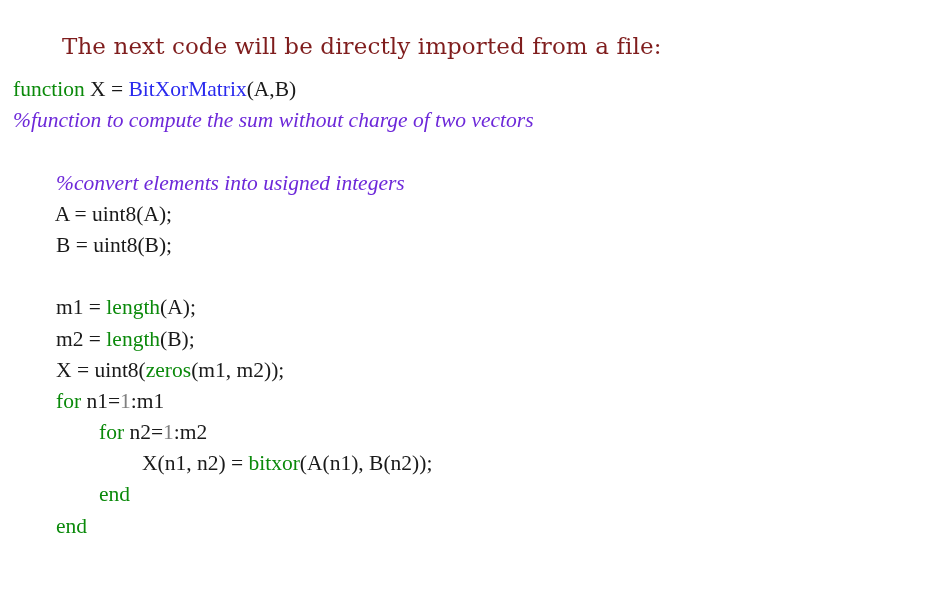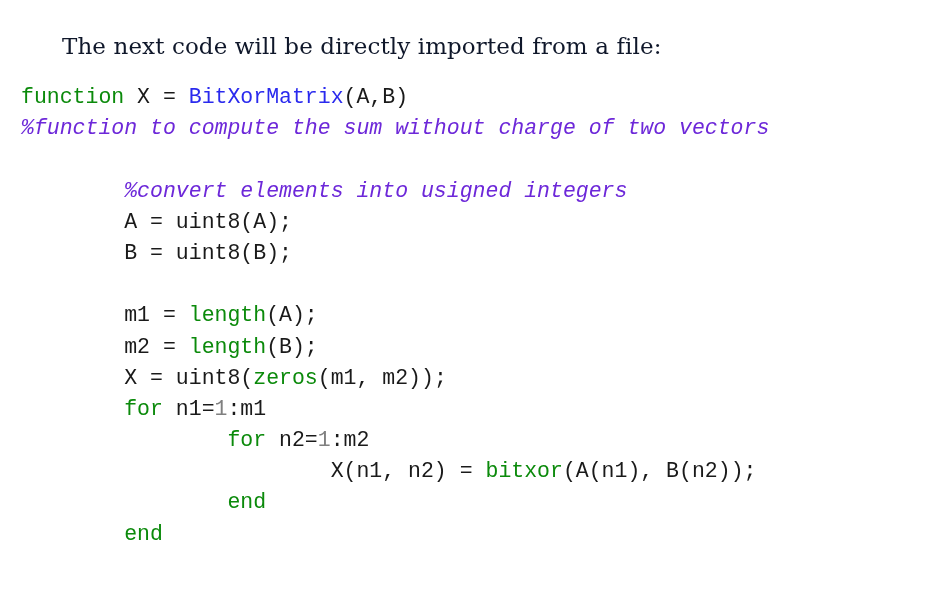--- a/index.html
+++ b/index.html
@@ -12,30 +12,30 @@
       height: 611px;
       overflow: hidden;
       position: relative;
     }
     .intro {
       position: absolute;
       left: 62px;
       top: 10px;
       font-family: "DejaVu Serif", "Liberation Serif", serif;
       font-size: 23px;
-      color: #0f172a;
+      color: #7f1d1d;
       letter-spacing: 0.1px;
       white-space: nowrap;
     }
     .code {
       position: absolute;
       left: 13px;
       top: 74px;
-      margin: 8px;
-      font-family: Liberation Mono, monospace;
+      margin: 0;
+      font-family: Liberation Serif, serif;
       font-size: 21.5px;
       line-height: 31.2px;
       color: #1a1a1a;
       white-space: pre;
     }
     .line { display: block; height: 31.2px; }
     .kw { color: #0b8a0b; }
     .fn { color: #2a2aee; }
     .num { color: #808080; }
     .cm { color: #6d28d9; font-style: italic; }

